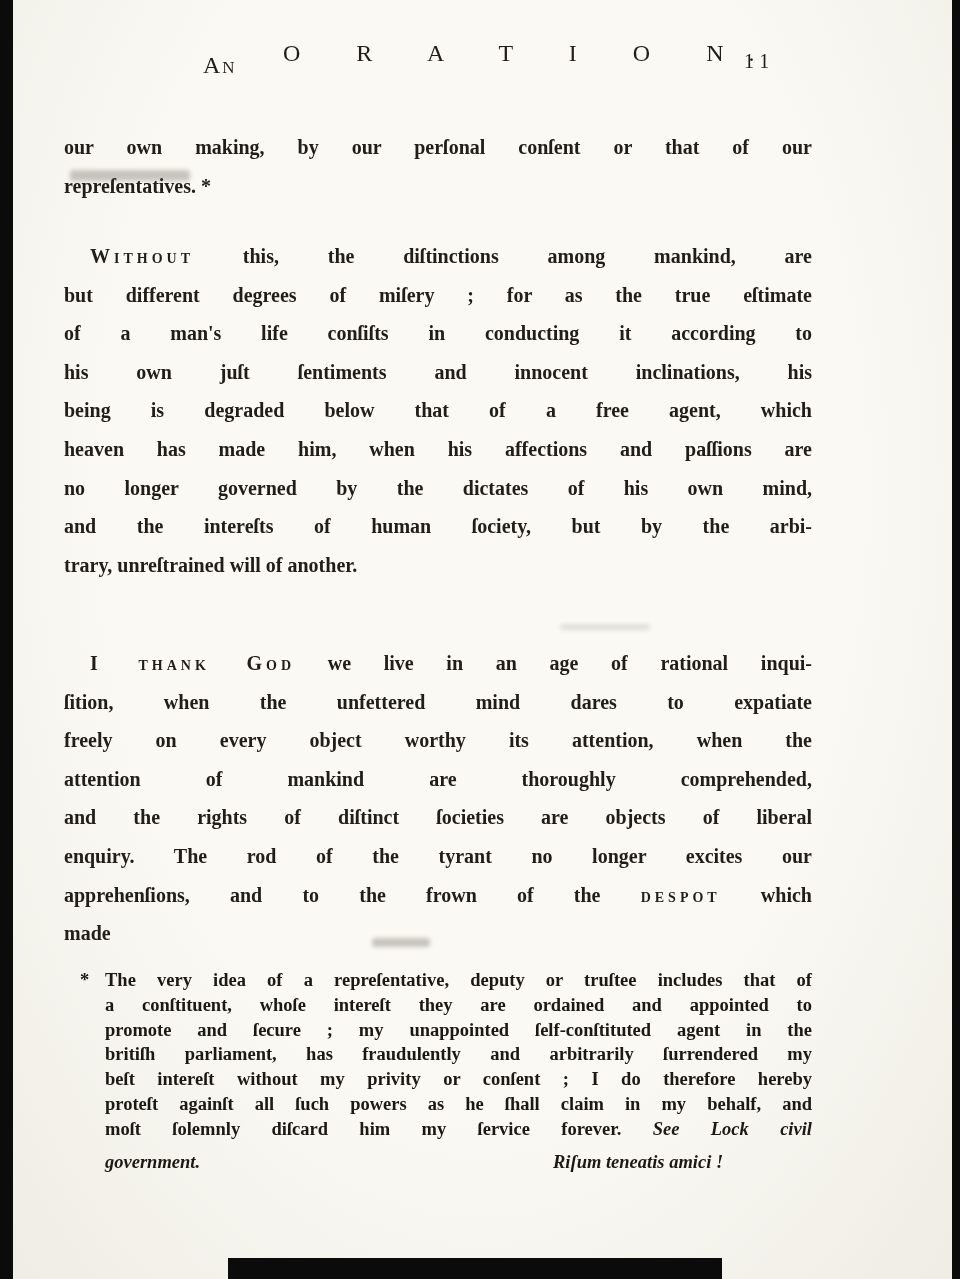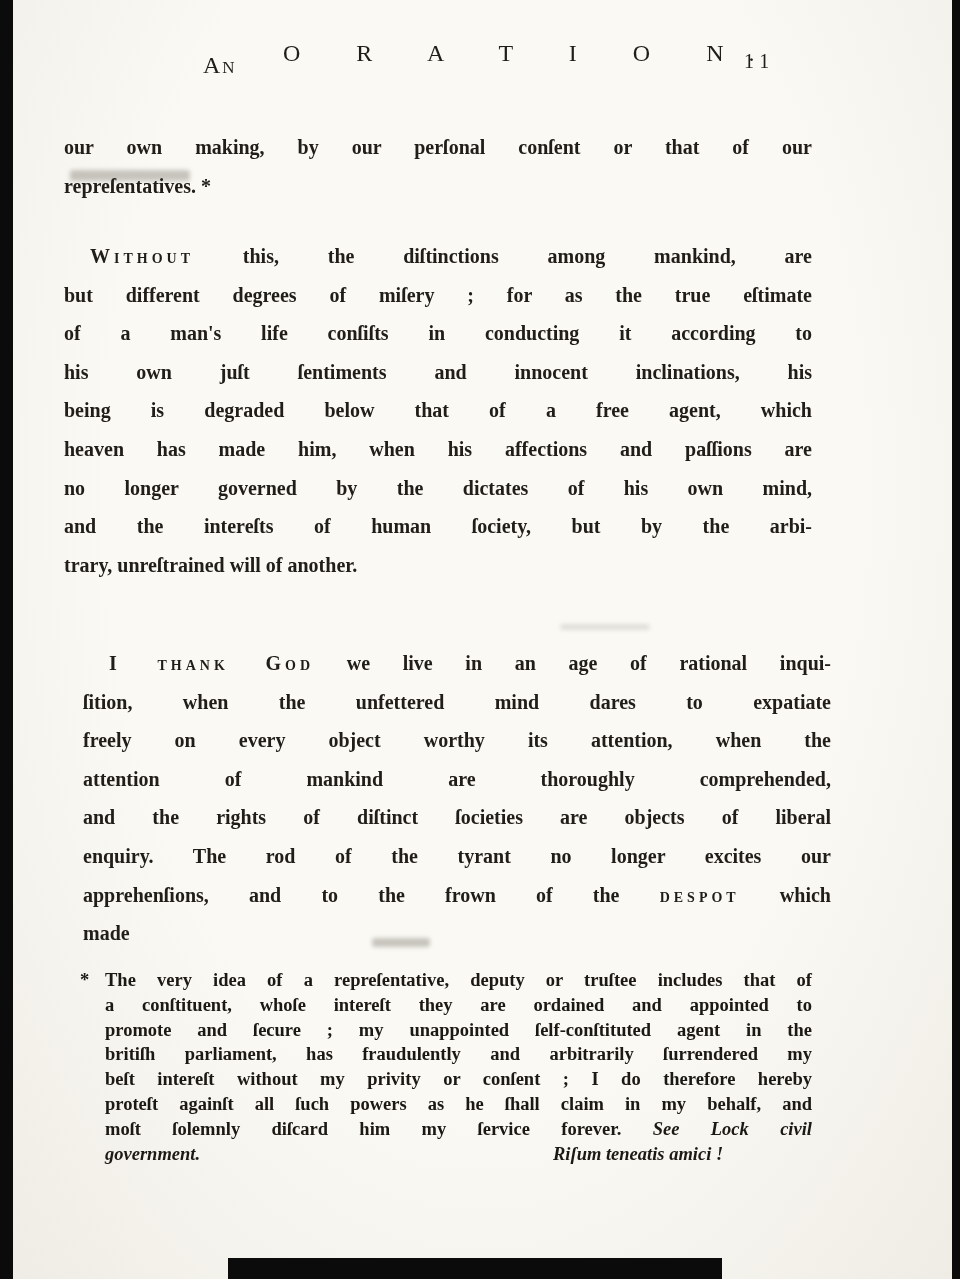--- a/index.html
+++ b/index.html
@@ -27,36 +27,36 @@
     font-size: 24px; letter-spacing: 25px; white-space: nowrap;
   }
   .header-num {
     position: absolute; left: 744px; top: 50px;
     font-size: 20px; letter-spacing: 6px;
   }
 
   .block { position: absolute; left: 64px; width: 748px; font-size: 20px; line-height: 38.6px; font-weight: bold; }
   .b1 { top: 128px; }
   .b2 { top: 237px; }
-  .b3 { top: 644px; margin-left: 19px; }
+  .b3 { top: 644px; }
 
   .jline { text-align: justify; text-align-last: justify; white-space: normal; }
   .jline.last { text-align: left; text-align-last: left; }
   .indent { text-indent: 26px; }
   .sc { font-variant: small-caps; letter-spacing: 4px; }
   .catchword { text-align: right; text-align-last: right; padding-right: 2px; }
 
   .footnote {
     position: absolute; left: 78px; top: 968px; width: 734px;
     font-size: 18.5px; line-height: 24.8px; font-weight: bold;
     padding-left: 27px; box-sizing: border-box; color: #1c1914;
   }
   .fn-marker { position: absolute; left: 2px; top: 0; }
   .it { font-style: italic; }
-  .fn-last { position: relative; text-align: left; text-align-last: left; }
+  .fn-last { position: relative; text-align: left; text-align-last: left; margin-top: 8px; }
   .fn-right { position: absolute; left: 448px; top: 0; }
 
   .smudge { position: absolute; background: rgba(70, 62, 52, 0.28); filter: blur(2px); border-radius: 3px; }
   .sm1 { left: 70px;  top: 170px; width: 120px; height: 11px; }
   .sm2 { left: 372px; top: 938px; width: 58px;  height: 9px;  }
   .sm3 { left: 560px; top: 624px; width: 90px;  height: 6px; opacity: .5; }
 </style>
 </head>
 <body>
 

